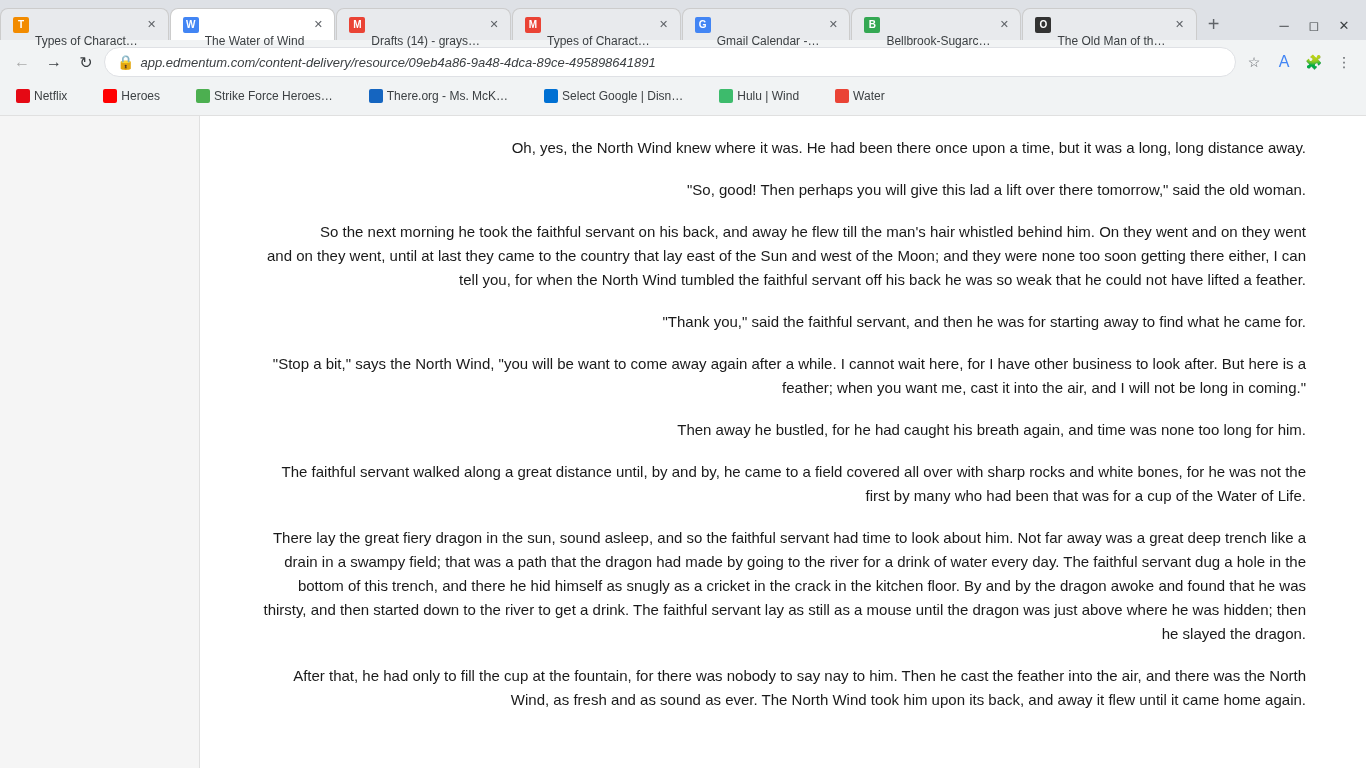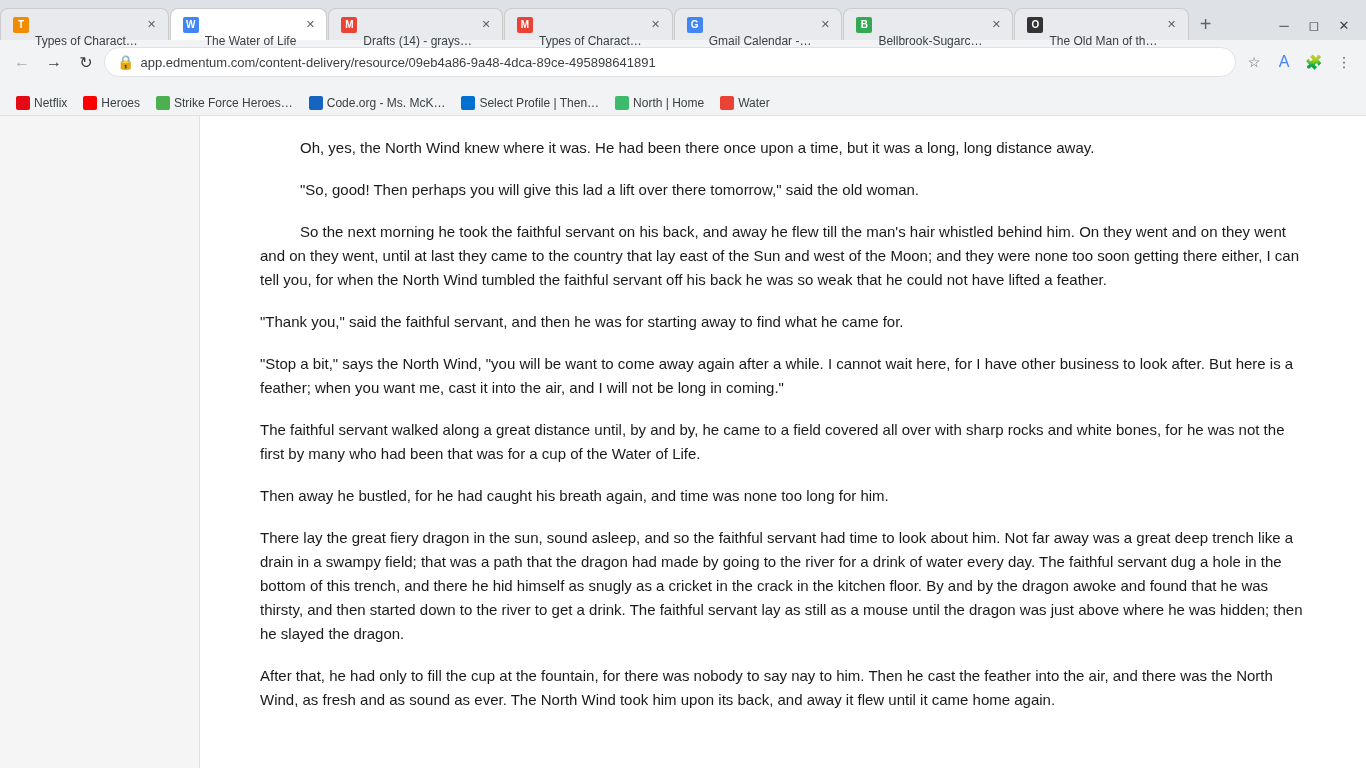--- a/index.html
+++ b/index.html
@@ -124,44 +124,44 @@
       background: #fff;
       border: 1px solid #dfe1e5;
       display: flex;
       align-items: center;
       padding: 0 12px;
       font-size: 13px;
       color: #3c4043;
       gap: 6px;
     }
     .address-bar .lock-icon { color: #5f6368; font-size: 14px; }
-    .address-text { flex: 1; white-space: nowrap; overflow: hidden; text-overflow: ellipsis; }
+    .address-text { flex: 1; white-space: nowrap; overflow: hidden; text-overflow: ellipsis; font-style: italic; }
     .addr-btn {
       width: 28px; height: 28px;
       border-radius: 50%;
       display: flex; align-items: center; justify-content: center;
       font-size: 14px;
       color: #5f6368;
       cursor: pointer;
     }
     .toolbar-right {
       display: flex;
       align-items: center;
       gap: 2px;
     }
 
     
     .bookmarks-bar {
       display: flex;
-      align-items: flex-end;
+      align-items: flex-start;
       background: #f1f3f4;
       padding: 2px 8px;
       height: 32px;
       border-bottom: 1px solid #e0e0e0;
-      gap: 0;
+      gap: 20px;
     }
     .bookmark-item {
       display: flex;
       align-items: center;
       gap: 4px;
       padding: 3px 8px;
       border-radius: 4px;
       font-size: 12px;
       color: #3c4043;
       cursor: pointer;
@@ -172,20 +172,21 @@
       border-radius: 2px;
       flex-shrink: 0;
     }
 
     
     .content-area {
       flex: 1;
       background: #fff;
       display: flex;
       overflow: hidden;
+      text-align: right;
     }
     .sidebar {
       width: 200px;
       background: #f5f5f5;
       border-right: 1px solid #e0e0e0;
       flex-shrink: 0;
     }
     .reading-area {
       flex: 1;
       overflow-y: auto;
@@ -213,21 +214,21 @@
   <div class="tab-bar">
 
     <div class="tab">
       <div class="tab-favicon favicon-orange" style="background:#f28b00; color:#fff; font-size:10px; font-weight:bold; display:flex;align-items:center;justify-content:center;">T</div>
       <span class="tab-title">Types of Charact…</span>
       <div class="tab-close">✕</div>
     </div>
 
     <div class="tab active">
       <div class="tab-favicon" style="background:#4285f4; color:#fff; font-size:10px; font-weight:bold; display:flex;align-items:center;justify-content:center; border-radius:2px;">W</div>
-      <span class="tab-title">The Water of Life</span>
+      <span class="tab-title">The Water of Wind</span>
       <div class="tab-close">✕</div>
     </div>
 
     <div class="tab">
       <div class="tab-favicon" style="background:#ea4335; color:#fff; font-size:10px; font-weight:bold; display:flex;align-items:center;justify-content:center; border-radius:2px;">M</div>
       <span class="tab-title">Drafts (14) - grays…</span>
       <div class="tab-close">✕</div>
     </div>
 
     <div class="tab">
@@ -289,46 +290,46 @@
     <div class="bookmark-item">
       <div class="bookmark-favicon" style="background:#ff0000; border-radius:2px; width:14px; height:14px; display:inline-block;"></div>
       <span>Heroes</span>
     </div>
     <div class="bookmark-item">
       <div class="bookmark-favicon" style="background:#4caf50; border-radius:2px; width:14px; height:14px; display:inline-block;"></div>
       <span>Strike Force Heroes…</span>
     </div>
     <div class="bookmark-item">
       <div class="bookmark-favicon" style="background:#1565c0; border-radius:2px; width:14px; height:14px; display:inline-block;"></div>
-      <span>Code.org - Ms. McK…</span>
+      <span>There.org - Ms. McK…</span>
     </div>
     <div class="bookmark-item">
       <div class="bookmark-favicon" style="background:#0070d3; border-radius:2px; width:14px; height:14px; display:inline-block;"></div>
-      <span>Select Profile | Then…</span>
+      <span>Select Google | Disn…</span>
     </div>
     <div class="bookmark-item">
       <div class="bookmark-favicon" style="background:#3dbb6c; border-radius:2px; width:14px; height:14px; display:inline-block;"></div>
-      <span>North | Home</span>
+      <span>Hulu | Wind</span>
     </div>
     <div class="bookmark-item">
       <div class="bookmark-favicon" style="background:#ea4335; border-radius:2px; width:14px; height:14px; display:inline-block;"></div>
       <span>Water</span>
     </div>
   </div>
 
   <div class="content-area">
 
     <div class="sidebar"></div>
 
     <div class="reading-area">
       <p class="indented">Oh, yes, the North Wind knew where it was. He had been there once upon a time, but it was a long, long distance away.</p>
       <p class="indented">"So, good! Then perhaps you will give this lad a lift over there tomorrow," said the old woman.</p>
       <p class="indented">So the next morning he took the faithful servant on his back, and away he flew till the man's hair whistled behind him. On they went and on they went and on they went, until at last they came to the country that lay east of the Sun and west of the Moon; and they were none too soon getting there either, I can tell you, for when the North Wind tumbled the faithful servant off his back he was so weak that he could not have lifted a feather.</p>
       <p>"Thank you," said the faithful servant, and then he was for starting away to find what he came for.</p>
       <p>"Stop a bit," says the North Wind, "you will be want to come away again after a while. I cannot wait here, for I have other business to look after. But here is a feather; when you want me, cast it into the air, and I will not be long in coming."</p>
+      <p>Then away he bustled, for he had caught his breath again, and time was none too long for him.</p>
       <p>The faithful servant walked along a great distance until, by and by, he came to a field covered all over with sharp rocks and white bones, for he was not the first by many who had been that was for a cup of the Water of Life.</p>
-      <p>Then away he bustled, for he had caught his breath again, and time was none too long for him.</p>
       <p>There lay the great fiery dragon in the sun, sound asleep, and so the faithful servant had time to look about him. Not far away was a great deep trench like a drain in a swampy field; that was a path that the dragon had made by going to the river for a drink of water every day. The faithful servant dug a hole in the bottom of this trench, and there he hid himself as snugly as a cricket in the crack in the kitchen floor. By and by the dragon awoke and found that he was thirsty, and then started down to the river to get a drink. The faithful servant lay as still as a mouse until the dragon was just above where he was hidden; then he slayed the dragon.</p>
       <p>After that, he had only to fill the cup at the fountain, for there was nobody to say nay to him. Then he cast the feather into the air, and there was the North Wind, as fresh and as sound as ever. The North Wind took him upon its back, and away it flew until it came home again.</p>
 
     </div>
   </div>
 </div>
 
 </body></html>

